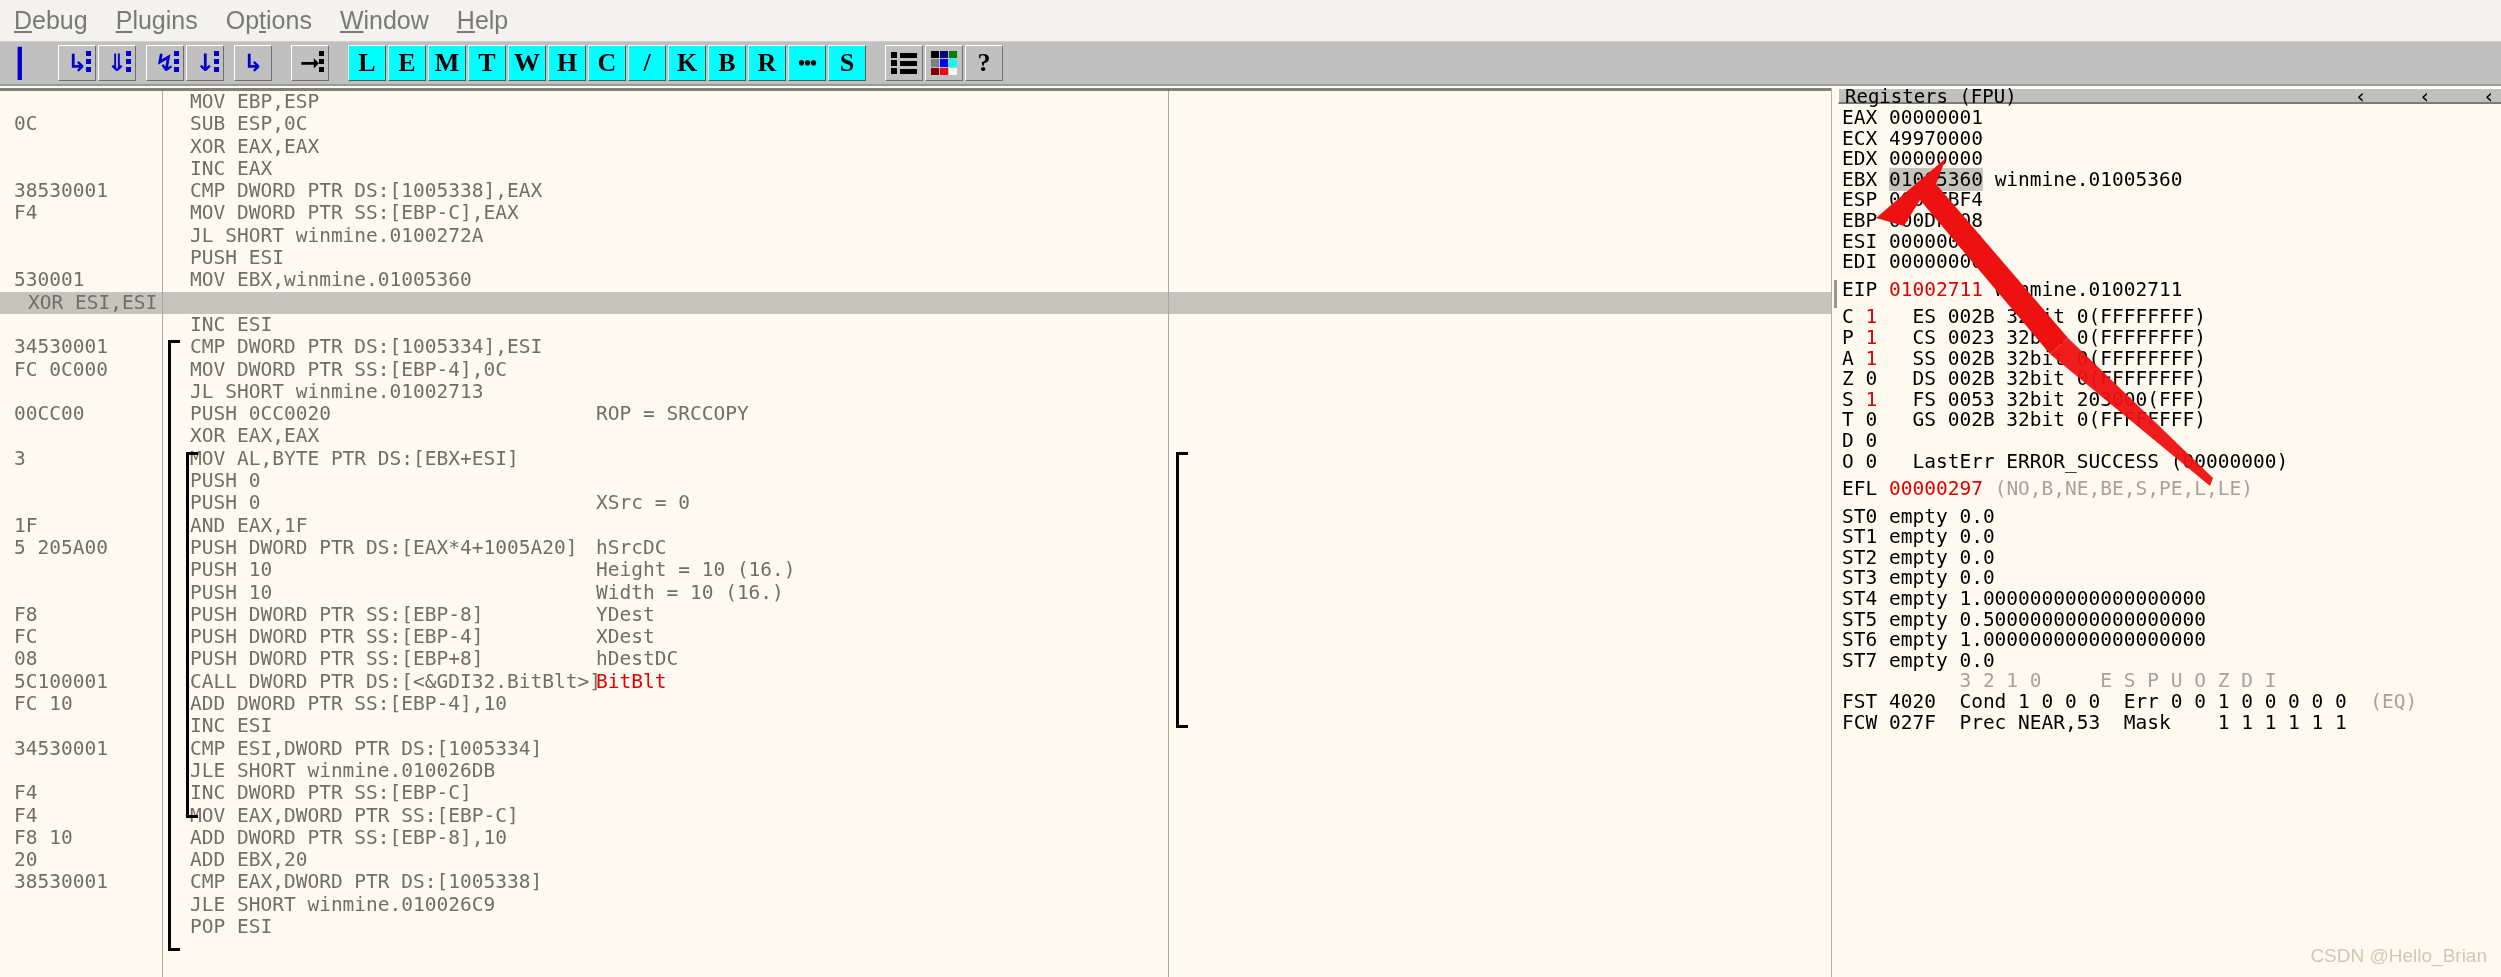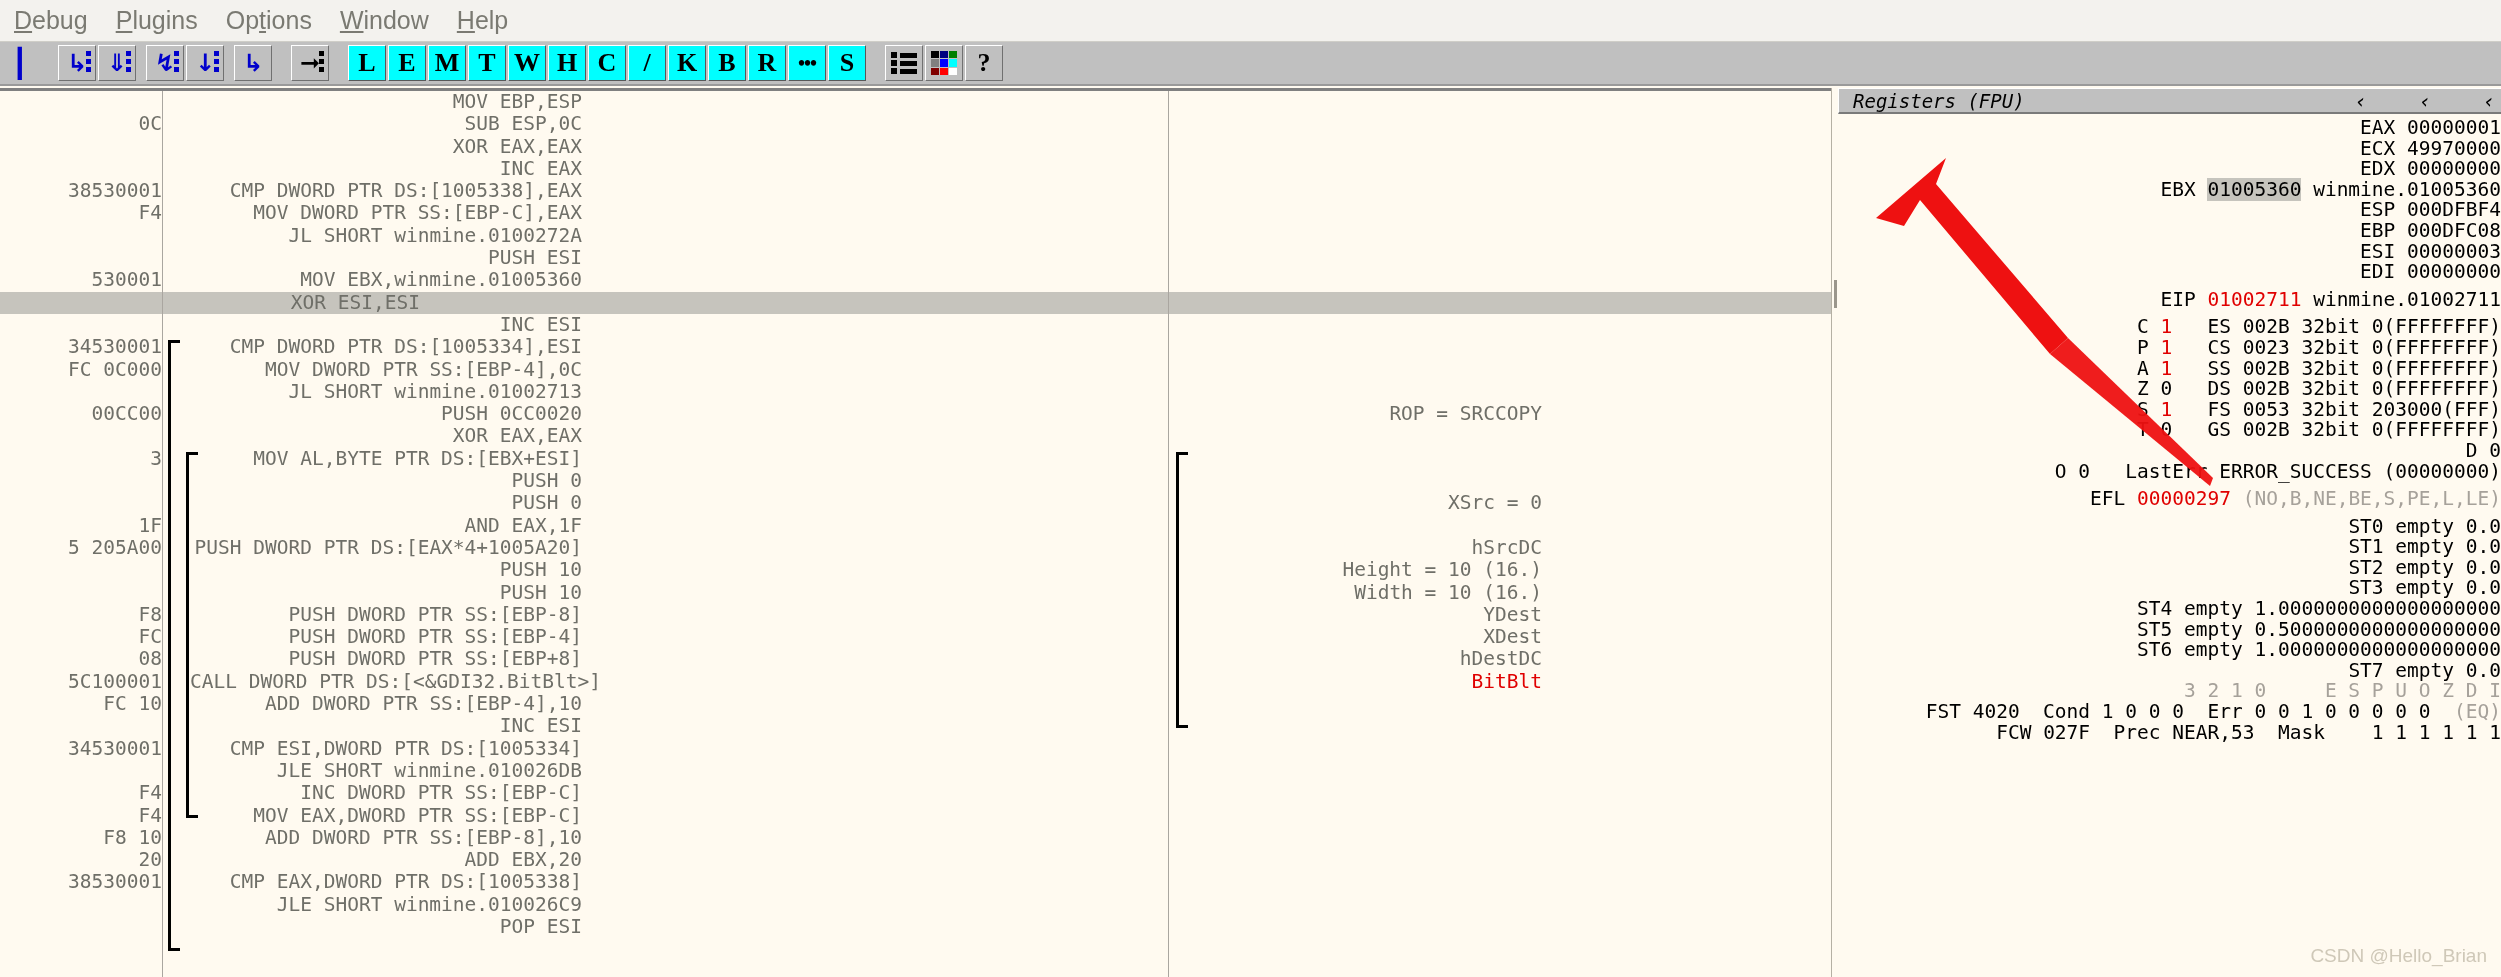--- a/index.html
+++ b/index.html
@@ -6,21 +6,20 @@
     margin: 0; padding: 0;
     background: #fffaf0;
     font-family: "DejaVu Sans Mono", monospace;
   }
   #app {
     position: relative;
     width: 2501px;
     height: 977px;
     background: #fffaf0;
     overflow: hidden;
-    text-align: right;
   }
 
   
   .menubar {
     position: absolute;
     left: 0; top: 0;
     width: 2501px; height: 42px;
     background: #f3f2ee;
     border-bottom: 1px solid #cfcec8;
     display: flex;
@@ -113,33 +112,32 @@
   }
   .panel-reg {
     position: absolute;
     left: 1838px; top: 88px;
     width: 663px; height: 889px;
     background: #fffaf0;
     box-sizing: border-box;
     overflow: hidden;
   }
   .reg-title {
-    height: 26px;
+    height: 16px;
     background: #c0c0c0;
     border-top: 1px solid #ffffff;
     border-left: 1px solid #ffffff;
     border-bottom: 2px solid #7a7a7a;
     display: flex; align-items: center;
     box-sizing: border-box;
-    padding-left: 14px;
+    padding-left: 6px;
     font-family: "DejaVu Sans Mono", monospace;
     font-size: 19px;
     color: #000;
     position: relative;
-    font-style: italic;
   }
   .reg-title-chevrons {
     position: absolute;
     right: 6px; top: 0; height: 100%;
     display: flex; align-items: center; gap: 52px;
     font-size: 20px; color: #000;
   }
 
   
   .vsep {
@@ -165,21 +163,21 @@
   }
   .dis-row {
     position: relative;
     height: 22.3px;
     display: flex;
     white-space: pre;
   }
   .dis-row.hl { background: #c6c4bd; flex-direction: column; }
   .col-hex {
     width: 162px;
-    padding-left: 2px;
+    padding-left: 14px;
     box-sizing: border-box;
     overflow: hidden;
     flex: 0 0 auto;
   }
   .col-mnem {
     width: 420px;
     flex: 0 0 auto;
     box-sizing: border-box;
     position: relative;
     padding-left: 28px;

